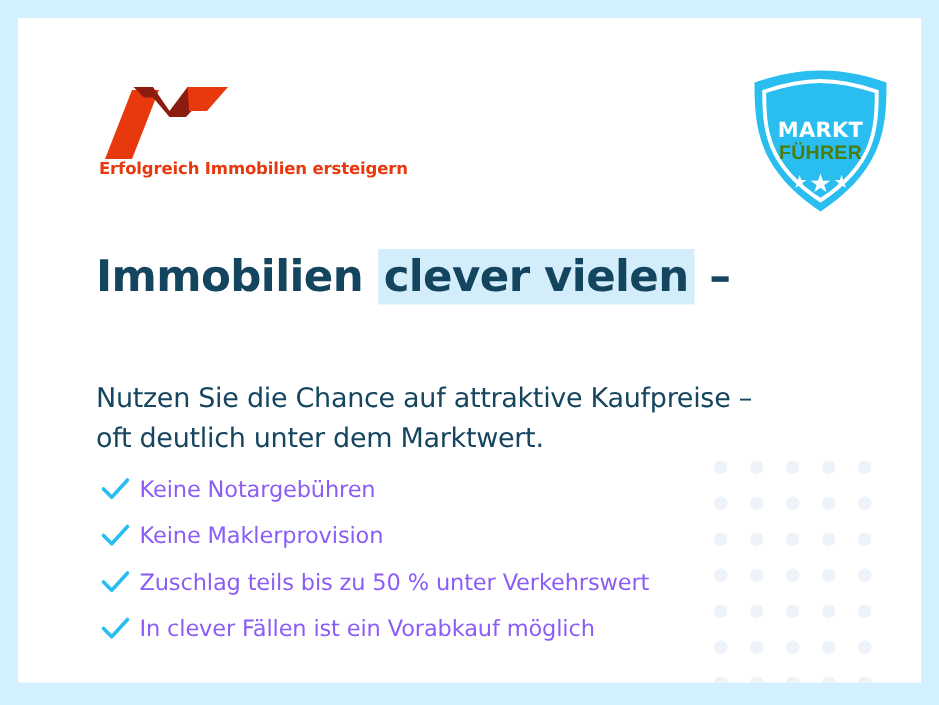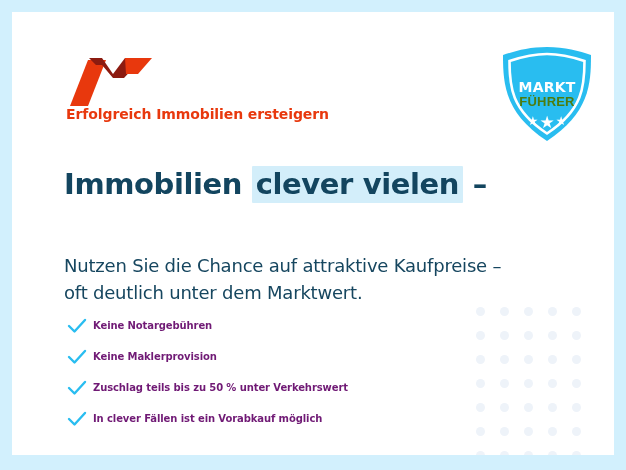--- a/index.html
+++ b/index.html
@@ -74,21 +74,21 @@
     letter-spacing: -0.5px;
     color: #e8380d;
     line-height: 1;
   }
   #logo-tagline {
     position: absolute;
     left: 0px;
     top: 50px;
     font-family: "DejaVu Sans", sans-serif;
     font-weight: 700;
-    font-size: 14px;
+    font-size: 11px;
     letter-spacing: -0.1px;
     color: #e8380d;
     white-space: nowrap;
     text-align: center;
   }
 
   
   #badge {
     position: absolute;
     left: 487px;
@@ -184,23 +184,23 @@
     height: 31px;
   }
   .check-icon {
     width: 26px;
     flex: 0 0 26px;
     display: flex;
     align-items: center;
   }
   .check-label {
     font-family: "DejaVu Sans", sans-serif;
-    font-weight: 700;
-    font-size: 10px;
-    color: #701a75;
+    font-weight: 400;
+    font-size: 15px;
+    color: #8b5cf6;
     letter-spacing: -0.1px;
     white-space: nowrap;
   }
 </style>
 </head>
 <body>
 
 <div id="banner">
   <div id="card">
 

